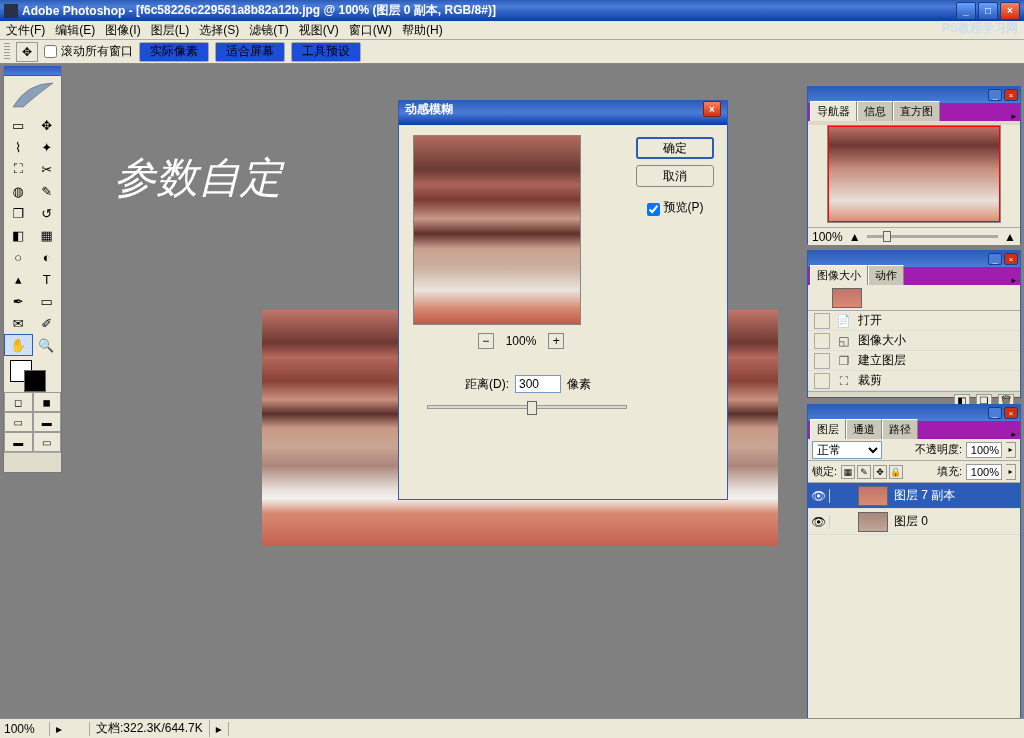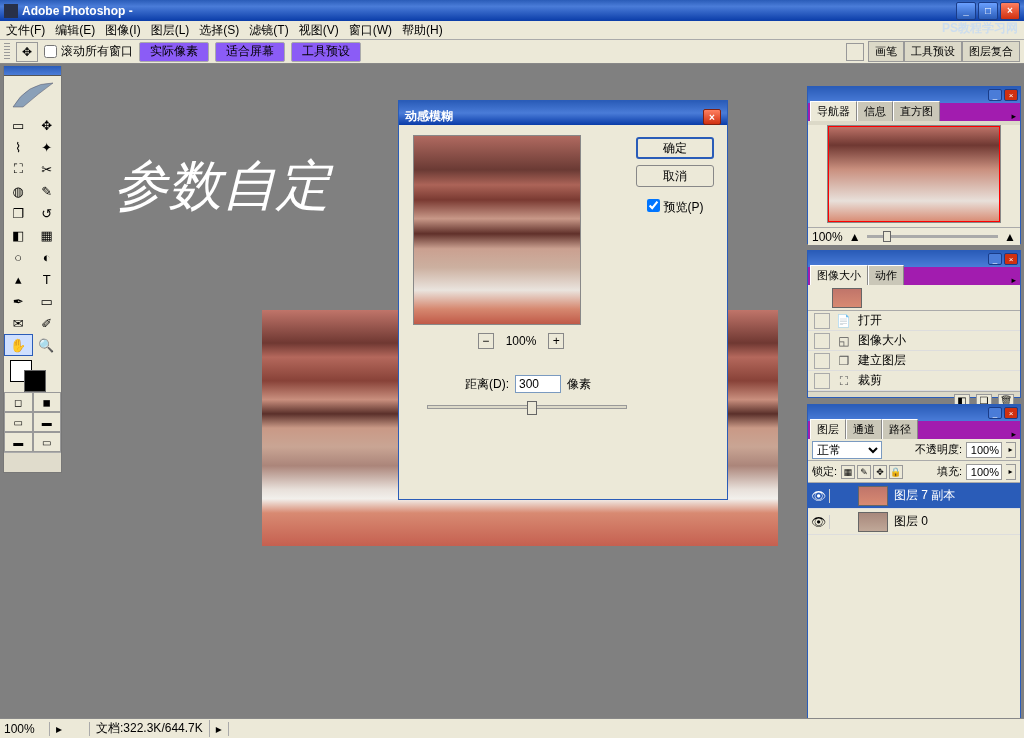--- a/index.html
+++ b/index.html
@@ -13,61 +13,61 @@
 .winbtn.close{background:linear-gradient(to bottom,#ff8060,#d03010)}
 .watermark{position:absolute;right:6px;top:20px;color:#cde;font-size:11px}
 
 .menubar{height:19px;background:#ece9d8;border-bottom:1px solid #aaa;display:flex;align-items:center;padding-left:6px}
 .menubar span{margin-right:10px;cursor:default}
 
 .optionbar{height:24px;background:#ece9d8;border-bottom:1px solid #888;display:flex;align-items:center;padding-left:4px;gap:6px}
 .optionbar .dragh{width:6px;height:18px;background:repeating-linear-gradient(to bottom,#999 0,#999 1px,#ece9d8 1px,#ece9d8 3px)}
 .optionbar .movetool{width:22px;height:20px;border:1px solid #999;background:#ece9d8;display:flex;align-items:center;justify-content:center}
 .optionbar .chk{display:flex;align-items:center;gap:4px}
-.optionbar .btnx{height:20px;padding:0 10px;background:#8b5cf6;border:1px solid #aaa;border-radius:2px}
+.optionbar .btnx{height:20px;padding:0 10px;background:#1d4ed8;border:1px solid #aaa;border-radius:2px}
 .optionbar .palette-dock{margin-left:auto;display:flex;align-items:center;gap:0;margin-right:4px}
 .optionbar .dockbtn{width:18px;height:18px;border:1px solid #999;background:#ece9d8;margin-right:4px}
 .dock-tab{padding:2px 6px;background:#dcd9c8;border:1px solid #999;font-size:11px}
 
 .toolbox{position:absolute;left:3px;top:66px;width:59px;background:#ece9d8;border:1px solid #777;border-top:none}
 .toolbox .tbtitle{height:10px;background:linear-gradient(to bottom,#2a5cb8,#4a7cd8);border-bottom:1px solid #555}
 .toolbox .feather{height:38px;display:flex;align-items:center;justify-content:center;background:#ece9d8}
 .toolbox .feather svg{width:48px;height:32px}
 .toolbox .grid{display:grid;grid-template-columns:1fr 1fr}
 .toolbox .tool{height:22px;border:1px solid #ece9d8;display:flex;align-items:center;justify-content:center;font-size:13px}
 .toolbox .tool.sel{background:#cfe0ff;border:1px solid #2a5cb8}
 .toolbox .swatches{height:36px;position:relative}
 .toolbox .swA{position:absolute;left:6px;top:4px;width:22px;height:22px;background:#fff;border:1px solid #000}
 .toolbox .swB{position:absolute;left:20px;top:14px;width:22px;height:22px;background:#000;border:1px solid #666}
 .toolbox .modegrid{display:grid;grid-template-columns:1fr 1fr}
 .toolbox .mode{height:20px;border:1px solid #999;display:flex;align-items:center;justify-content:center;font-size:10px}
 .toolbox .goiv{height:20px;background:#e0dccc;border-top:1px solid #aaa}
 
 .canvas-outer{position:absolute;left:70px;top:70px;right:224px;bottom:22px}
-.overlay-text{position:absolute;left:114px;top:150px;font-family:"KaiTi","STKaiti",serif;font-size:54px;color:#fff;font-style:italic}
+.overlay-text{position:absolute;left:114px;top:150px;font-family:"KaiTi","STKaiti",serif;font-size:42px;color:#fff;font-style:italic}
 .canvas-img{position:absolute;left:262px;top:310px;width:516px;height:236px;background:linear-gradient(to bottom,#c0756a 0%,#6f3832 14%,#b4685c 20%,#884238 30%,#c98f7e 38%,#5a302a 44%,#c99986 50%,#c9a594 58%,#ab857a 66%,#e8e0da 76%,#f2f0ec 80%,#d88a72 86%,#c56050 100%)}
 
 .dialog{position:absolute;left:398px;top:100px;width:330px;height:400px;background:#ece9d8;border:1px solid #2a5cb8}
-.dlg-title{height:24px;background:linear-gradient(to bottom,#2a5cb8,#4a7cd8 50%,#0a3ca8);color:#fff;display:flex;align-items:flex-end;padding:0 6px;font-weight:bold}
+.dlg-title{height:24px;background:linear-gradient(to bottom,#2a5cb8,#4a7cd8 50%,#0a3ca8);color:#fff;display:flex;align-items:flex-start;padding:0 6px;font-weight:bold}
 .dlg-close{margin-left:auto;width:18px;height:16px;background:linear-gradient(to bottom,#ff8060,#d03010);border:1px solid #802010;border-radius:2px;display:flex;align-items:center;justify-content:center;color:#fff;font-size:10px}
 .dlg-body{padding:10px;display:flex}
 .dlg-left{flex:1}
 .preview-box{width:168px;height:190px;border:1px solid #888;background:linear-gradient(to bottom,#b06a60 0%,#6a3a34 18%,#ac6458 26%,#7a3a32 34%,#c89888 44%,#60302a 52%,#caa090 60%,#ccb0a0 70%,#eae4de 82%,#d68870 92%,#c05a48 100%);margin-left:4px}
 .zoomrow{display:flex;align-items:center;justify-content:center;gap:12px;margin-top:8px}
 .zoombtn{width:16px;height:16px;border:1px solid #888;background:#ece9d8;display:flex;align-items:center;justify-content:center;font-size:12px}
 .paramrow{display:flex;align-items:center;gap:6px;margin-top:18px;margin-left:20px}
 .paramrow input{width:46px;height:18px;border:1px solid #7a9ac0;padding:1px 3px}
 .angle-dial{width:32px;height:32px;border:1px solid #888;border-radius:50%;background:#ece9d8;position:relative}
 .angle-dial::after{content:'';position:absolute;left:50%;top:50%;width:14px;height:1px;background:#000;transform-origin:left center}
 .slider-track{width:200px;height:4px;background:#dcd9c8;border:1px solid #999;position:relative;margin:12px 0 0 18px}
 .slider-thumb{position:absolute;left:50%;top:-5px;width:10px;height:14px;background:#ece9d8;border:1px solid #666}
 .dlg-right{width:84px;display:flex;flex-direction:column;align-items:center;gap:6px;padding-top:2px}
 .dlgbtn{width:78px;height:22px;background:#ece9d8;border:1px solid #888;border-radius:3px}
 .dlgbtn.primary{border:2px solid #2a5cb8}
-.chkrow{display:flex;align-items:flex-start;gap:4px;margin-top:6px}
+.chkrow{display:flex;align-items:flex-end;gap:4px;margin-top:6px}
 
 .panel{position:absolute;right:3px;background:#dcd9c8;border:1px solid #2a5cb8}
 .panel .pbar{height:16px;background:linear-gradient(to bottom,#2a5cb8,#4a7cd8);display:flex;align-items:center;justify-content:flex-end;padding-right:2px}
 .pbar .pwbtn{width:14px;height:12px;background:#4a7cd8;border:1px solid #1a3c88;border-radius:2px;margin-left:2px;color:#fff;font-size:8px;display:flex;align-items:center;justify-content:center}
 .pbar .pwbtn.close{background:#d03010}
 .panel .tabs{display:flex;background:#a21caf;height:18px;align-items:flex-end;padding-left:2px}
 .panel .tab{padding:2px 6px;background:#cac7b8;border-top:1px solid #fff;border-left:1px solid #fff;border-right:1px solid #888;font-size:11px}
 .panel .tab.active{background:#ece9d8}
 .panel .arrow{margin-left:auto;margin-right:4px;font-size:9px}
 .panel .pbody{background:#ece9d8}
@@ -108,20 +108,21 @@
 .statusbar .zoom{width:50px;padding-left:4px;border-right:1px solid #aaa}
 .statusbar .seg{padding:0 6px;border-right:1px solid #aaa}
 </style>
 </head>
 <body>
 
 <div class="titlebar">
   <span class="ps-icon"></span>
   <span>Adobe Photoshop</span>
   <span>&nbsp;-&nbsp;</span>
+  <span>[f6c58226c229561a8b82a12b.jpg @ 100% (图层 0 副本, RGB/8#)]</span>
   <span class="spacer"></span>
   <div class="win-btns">
     <div class="winbtn">_</div>
     <div class="winbtn">□</div>
     <div class="winbtn close">×</div>
   </div>
   <div class="watermark"><span>PS教程学习网</span></div>
 </div>
 
 <div class="menubar">
@@ -139,26 +140,20 @@
 <div class="optionbar">
   <div class="dragh"></div>
   <div class="movetool">✥</div>
   <label class="chk">
       <input type="checkbox" style="">
       <span>滚动所有窗口</span>
     </label>
   <button class="btnx">实际像素</button>
   <button class="btnx">适合屏幕</button>
   <button class="btnx">工具预设</button>
-  <div class="palette-dock">
-    <div class="dockbtn"></div>
-    <div class="dock-tab">画笔</div>
-    <div class="dock-tab">工具预设</div>
-    <div class="dock-tab">图层复合</div>
-  </div>
 </div>
 
 <div class="toolbox">
   <div class="tbtitle"></div>
   <div class="feather">
     <svg viewBox="0 0 48 32">
         <path d="M4 28 Q18 4 44 4 Q30 14 14 28 Z" fill="#8aa0b8" stroke="#556" stroke-width="0.5"></path>
       </svg>
   </div>
   <div class="grid">

